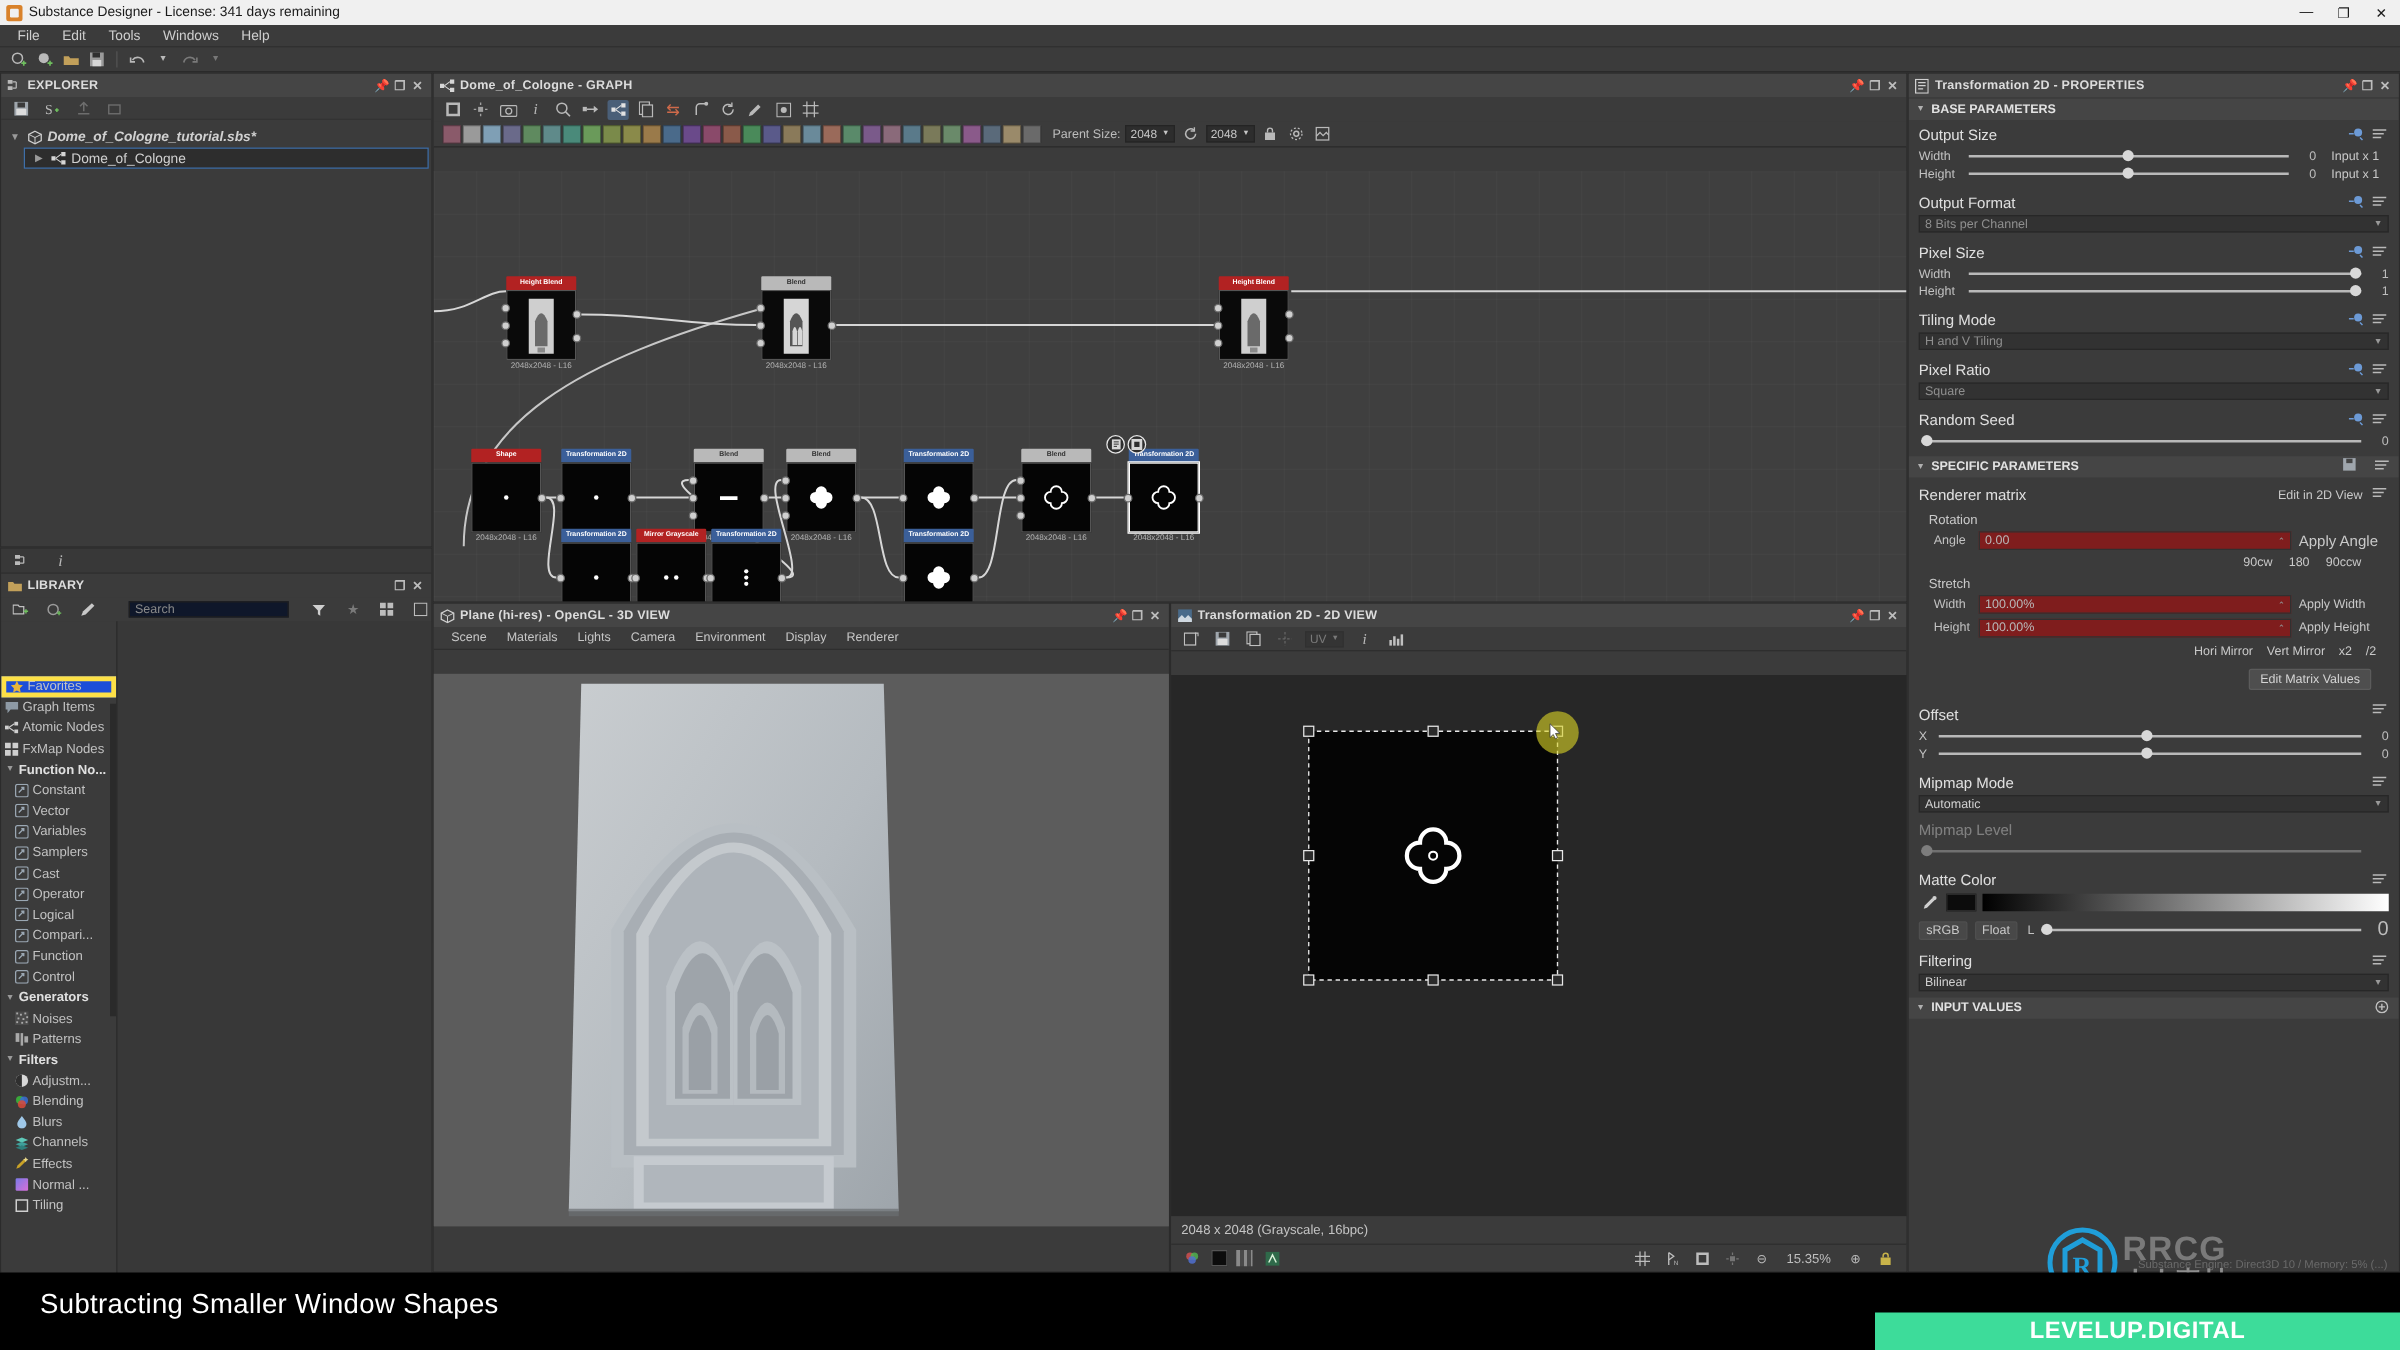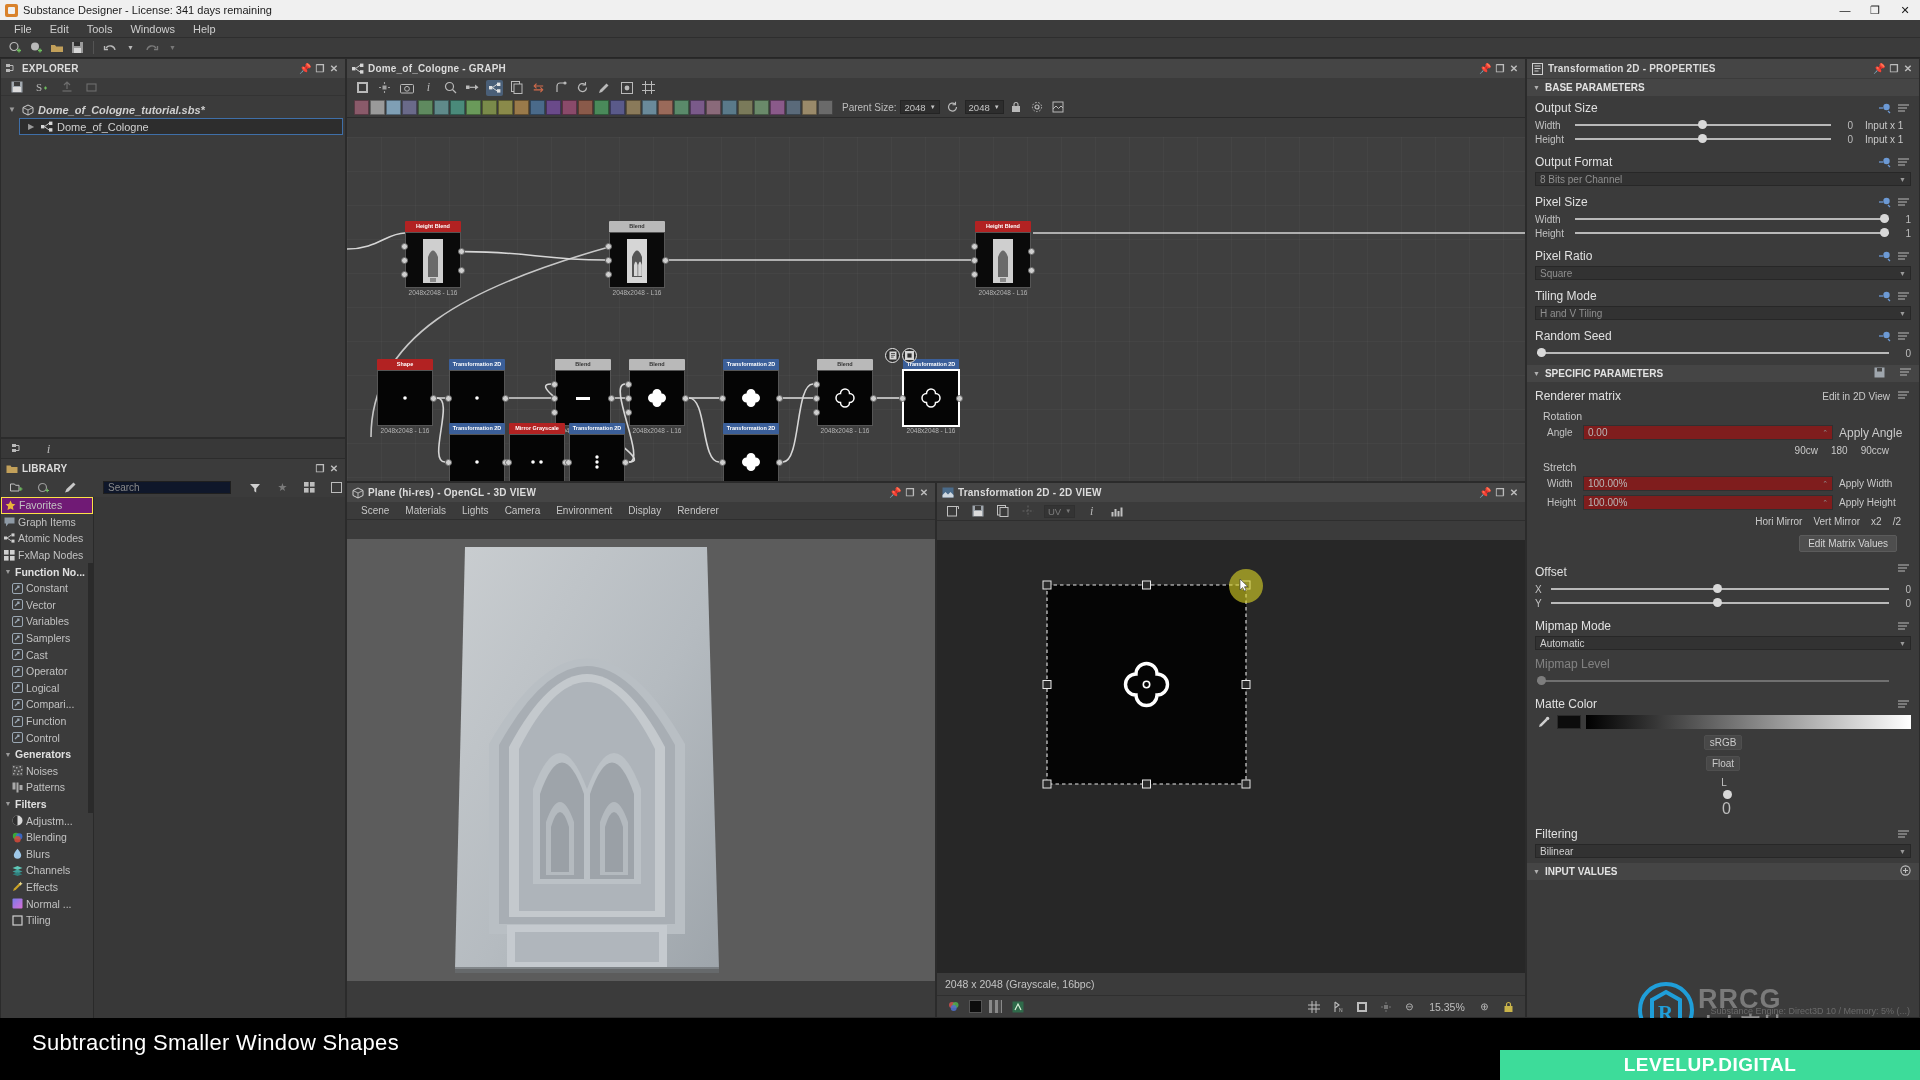--- a/index.html
+++ b/index.html
@@ -82,21 +82,21 @@
                 border-bottom:1px solid #2c2c2c;}
   .lib-toolbar { height:19px; display:flex; align-items:center; gap:10px; padding-left:7px; background:#3b3b3b;}
   .lib-search {
     flex:1; height:13px; background:#0f172a; border:1px solid #1f1f1f; color:#8a8a8a;
     font-size:10px; padding:0 4px; margin-left:14px; margin-right:6px; line-height:12px;
   }
   .lib-split { display:flex; height: calc(100% - 39px); }
   .lib-tree { width:93px; background:#3b3b3b; overflow:hidden; border-right:1px solid #2a2a2a; position:relative;}
   .lib-content { flex:1; background:#383838; }
   .lib-row { display:flex; align-items:center; height:16.6px; font-size:10.5px; padding-left:3px; gap:3px; color:#c2c2c2; white-space:nowrap;}
-  .lib-row.sel { background:#701a75; border:1px solid #fde047; }
+  .lib-row.sel { background:#1d4ed8; border:4px solid #fde047;margin-top:44px; }
   .lib-row.group { font-weight:bold; color:#e0e0e0; }
   .lib-row.child { padding-left:11px; }
   .lib-arrow { width:8px; font-size:7px; color:#9a9a9a; text-align:center;}
   .lib-ico { width:11px; height:11px; display:flex; align-items:center; justify-content:center; flex:0 0 11px;}
   .lib-scrollbar { position:absolute; right:0; top:66px; width:5px; height:250px; background:#2a2a2a; }
 
   
   #graph { left:346px; top:58px; width:1180px; height:424px; }
   .graph-toolbar-1 { height:19px; display:flex; align-items:center; gap:5px; padding-left:7px; background:#3b3b3b;}
   .graph-toolbar-2 { height:21px; display:flex; align-items:center; gap:1px; padding-left:7px; background:#3b3b3b;
@@ -1309,55 +1309,55 @@
         <div class="pr-rowslider">
           <span class="nm">Height</span>
           <span class="pr-track">
               <span class="pr-knob" style="left:97%"></span>
             </span>
           <span class="pr-val">1</span>
         </div>
       </div>
 
       <div class="pr-group">
-        <div class="pr-label">Pixel Ratio</div>
+        <div class="pr-label">Tiling Mode</div>
         <div class="pr-icons">
           <span>
             <svg width="13" height="12" viewBox="0 0 13 12">
                 <path d="M0 6h4" stroke="#6c9ad6" stroke-width="1.3"></path>
                 <circle cx="7.5" cy="5" r="3.2" fill="#6c9ad6"></circle>
                 <path d="M9 9l2 2" stroke="#6c9ad6" stroke-width="1.2"></path>
               </svg></span>
           <span>
             <svg width="13" height="11" viewBox="0 0 13 11">
                 <path d="M0 2h11M0 5h9M0 8h7" stroke="#b9b9b9" stroke-width="1.2"></path>
               </svg></span>
         </div>
         <div class="pr-combo">
-          <span>Square</span>
+          <span>H and V Tiling</span>
           <span class="arr">▼</span>
         </div>
       </div>
 
       <div class="pr-group">
-        <div class="pr-label">Tiling Mode</div>
+        <div class="pr-label">Pixel Ratio</div>
         <div class="pr-icons">
           <span>
             <svg width="13" height="12" viewBox="0 0 13 12">
                 <path d="M0 6h4" stroke="#6c9ad6" stroke-width="1.3"></path>
                 <circle cx="7.5" cy="5" r="3.2" fill="#6c9ad6"></circle>
                 <path d="M9 9l2 2" stroke="#6c9ad6" stroke-width="1.2"></path>
               </svg></span>
           <span>
             <svg width="13" height="11" viewBox="0 0 13 11">
                 <path d="M0 2h11M0 5h9M0 8h7" stroke="#b9b9b9" stroke-width="1.2"></path>
               </svg></span>
         </div>
         <div class="pr-combo">
-          <span>H and V Tiling</span>
+          <span>Square</span>
           <span class="arr">▼</span>
         </div>
       </div>
 
       <div class="pr-group">
         <div class="pr-label">Random Seed</div>
         <div class="pr-icons">
           <span>
             <svg width="13" height="12" viewBox="0 0 13 12">
                 <path d="M0 6h4" stroke="#6c9ad6" stroke-width="1.3"></path>
@@ -1501,21 +1501,21 @@
         <div style="display:flex;align-items:center;gap:5px;">
           <span class="tbi">
             <svg width="12" height="12" viewBox="0 0 12 12">
                 <path d="M1 11l.8-2.6 6-6 1.8 1.8-6 6z" fill="#d0d0d0"></path>
                 <circle cx="9.6" cy="2.4" r="1.7" fill="#d0d0d0"></circle>
               </svg>
             </span>
           <span class="pr-swatch"></span>
           <span class="pr-gradient"></span>
         </div>
-        <div style="display:flex;align-items:center;gap:6px;margin-top:5px;flex-direction:column;">
+        <div style="display:flex;align-items:center;gap:6px;margin-top:5px;">
           <span class="pr-flat boxed">sRGB</span>
           <span class="pr-flat boxed">Float</span>
           <span style="font-size:10px;color:#c2c2c2;margin-left:2px">L</span>
           <span class="pr-track">
               <span class="pr-knob" style="left:0%"></span>
             </span>
           <span class="pr-val">0</span>
         </div>
       </div>
 

